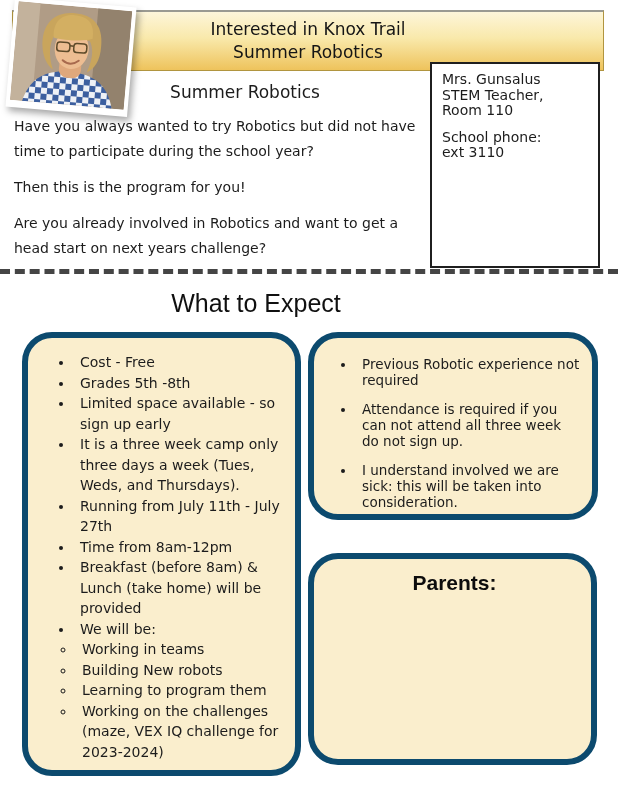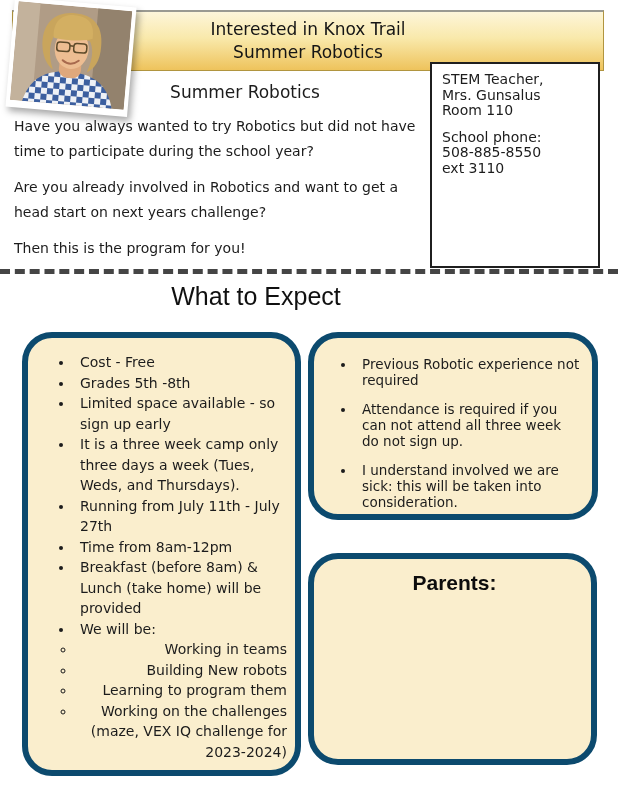--- a/index.html
+++ b/index.html
@@ -52,35 +52,35 @@
   .email-link { color:#2aa8a2; text-decoration:underline; font-size:13px; cursor:pointer; }
 
   
   .divider {
     position:absolute; left:0; top:269px; width:618px; height:0;
     border-top:5px dashed #454545;
   }
 
   
   .section-title {
-    position:absolute; left:0; top:282px; width:512px; text-align:center;
+    position:absolute; left:0; top:289px; width:512px; text-align:center;
     font-family:"Liberation Sans", sans-serif; font-size:25px; color:#101010;
   }
 
   
   .box {
     position:absolute; background:#faeecd; border:6px solid #0c4a6e;
     border-radius:30px; overflow:hidden;
   }
   .left-box  { left:22px;  top:332px; width:279px; height:444px; padding:14px 8px 0 14px; }
   .right-box { left:308px; top:332px; width:290px; height:188px; padding:18px 10px 0 12px; }
 
   .main-list { margin:0; padding-left:32px; font-size:14px; line-height:20.5px; }
   .main-list > li { padding-left:6px; }
-  .sub-list { margin:0; padding-left:34px; list-style-type:circle; font-size:14px; line-height:20.5px;text-align:right; }
+  .sub-list { margin:0; padding-left:34px; list-style-type:circle; font-size:14px; line-height:20.5px; }
   .sub-list > li { padding-left:6px; }
 
   .right-list { margin:0; padding-left:30px; font-size:13.5px; line-height:16px; }
   .right-list > li { padding-left:6px; margin-bottom:13px; }
 
   
   .parents-box {
     left:308px; top:553px; width:289px; height:212px; padding:12px 14px 0 18px;
     font-family:"Liberation Sans", sans-serif;
   }
@@ -121,33 +121,32 @@
     <rect x="59" y="37" width="13" height="9" rx="3" fill="none" stroke="#5d4a2a" stroke-width="1.5"></rect>
     <line x1="55" y1="40" x2="59" y2="40" stroke="#5d4a2a" stroke-width="1.5"></line>
     <path d="M49,55 Q57,61 65,54" fill="none" stroke="#a86a4e" stroke-width="2" stroke-linecap="round"></path>
   </svg>
 </div>
 
 <div class="subtitle">Summer Robotics</div>
 
 <div class="intro">
   <p>Have you always wanted to try Robotics but did not have time to participate during the school year?</p>
+  <p>Then this is the program for you!</p>
   <p>Are you already involved in Robotics and want to get a head start on next years challenge?</p>
-  <p>Then this is the program for you!</p>
 </div>
 
 <div class="contact-card">
   <div class="group">
+    <div>Mrs. Gunsalus</div>
     <div>STEM Teacher,</div>
-    <div>Mrs. Gunsalus</div>
     <div>Room 110</div>
   </div>
   <div class="group">
     <div>School phone:</div>
-    <div>508-885-8550</div>
     <div>ext 3110</div>
   </div>
 </div>
 
 <div class="divider"></div>
 
 <div class="section-title">What to Expect</div>
 
 <div class="box left-box">
   <ul class="main-list">

